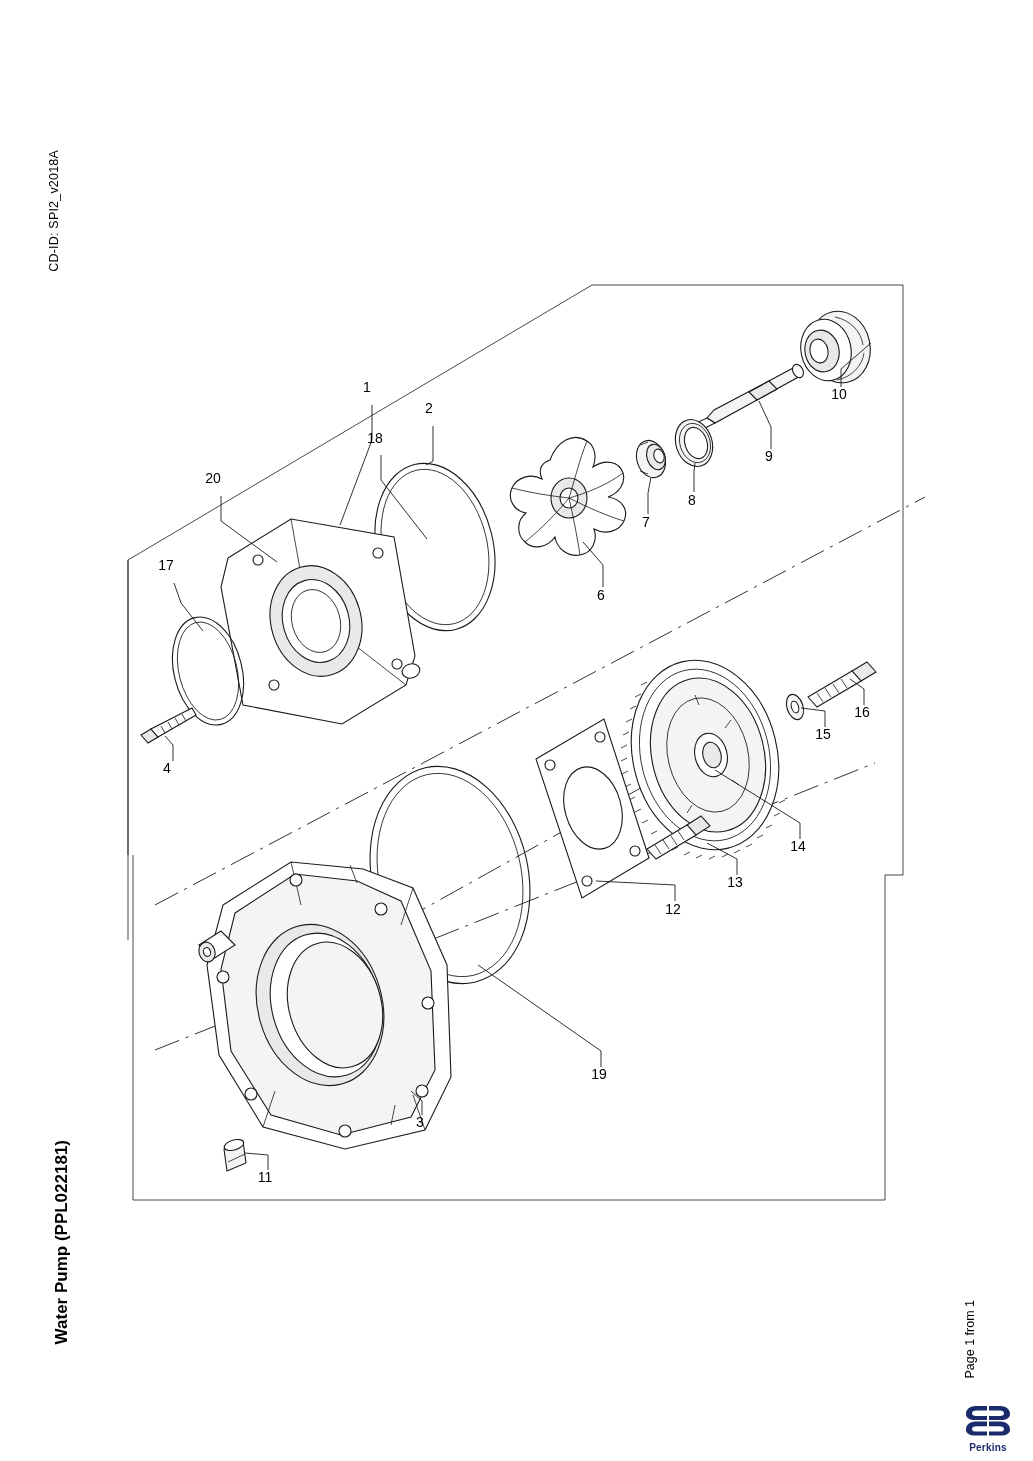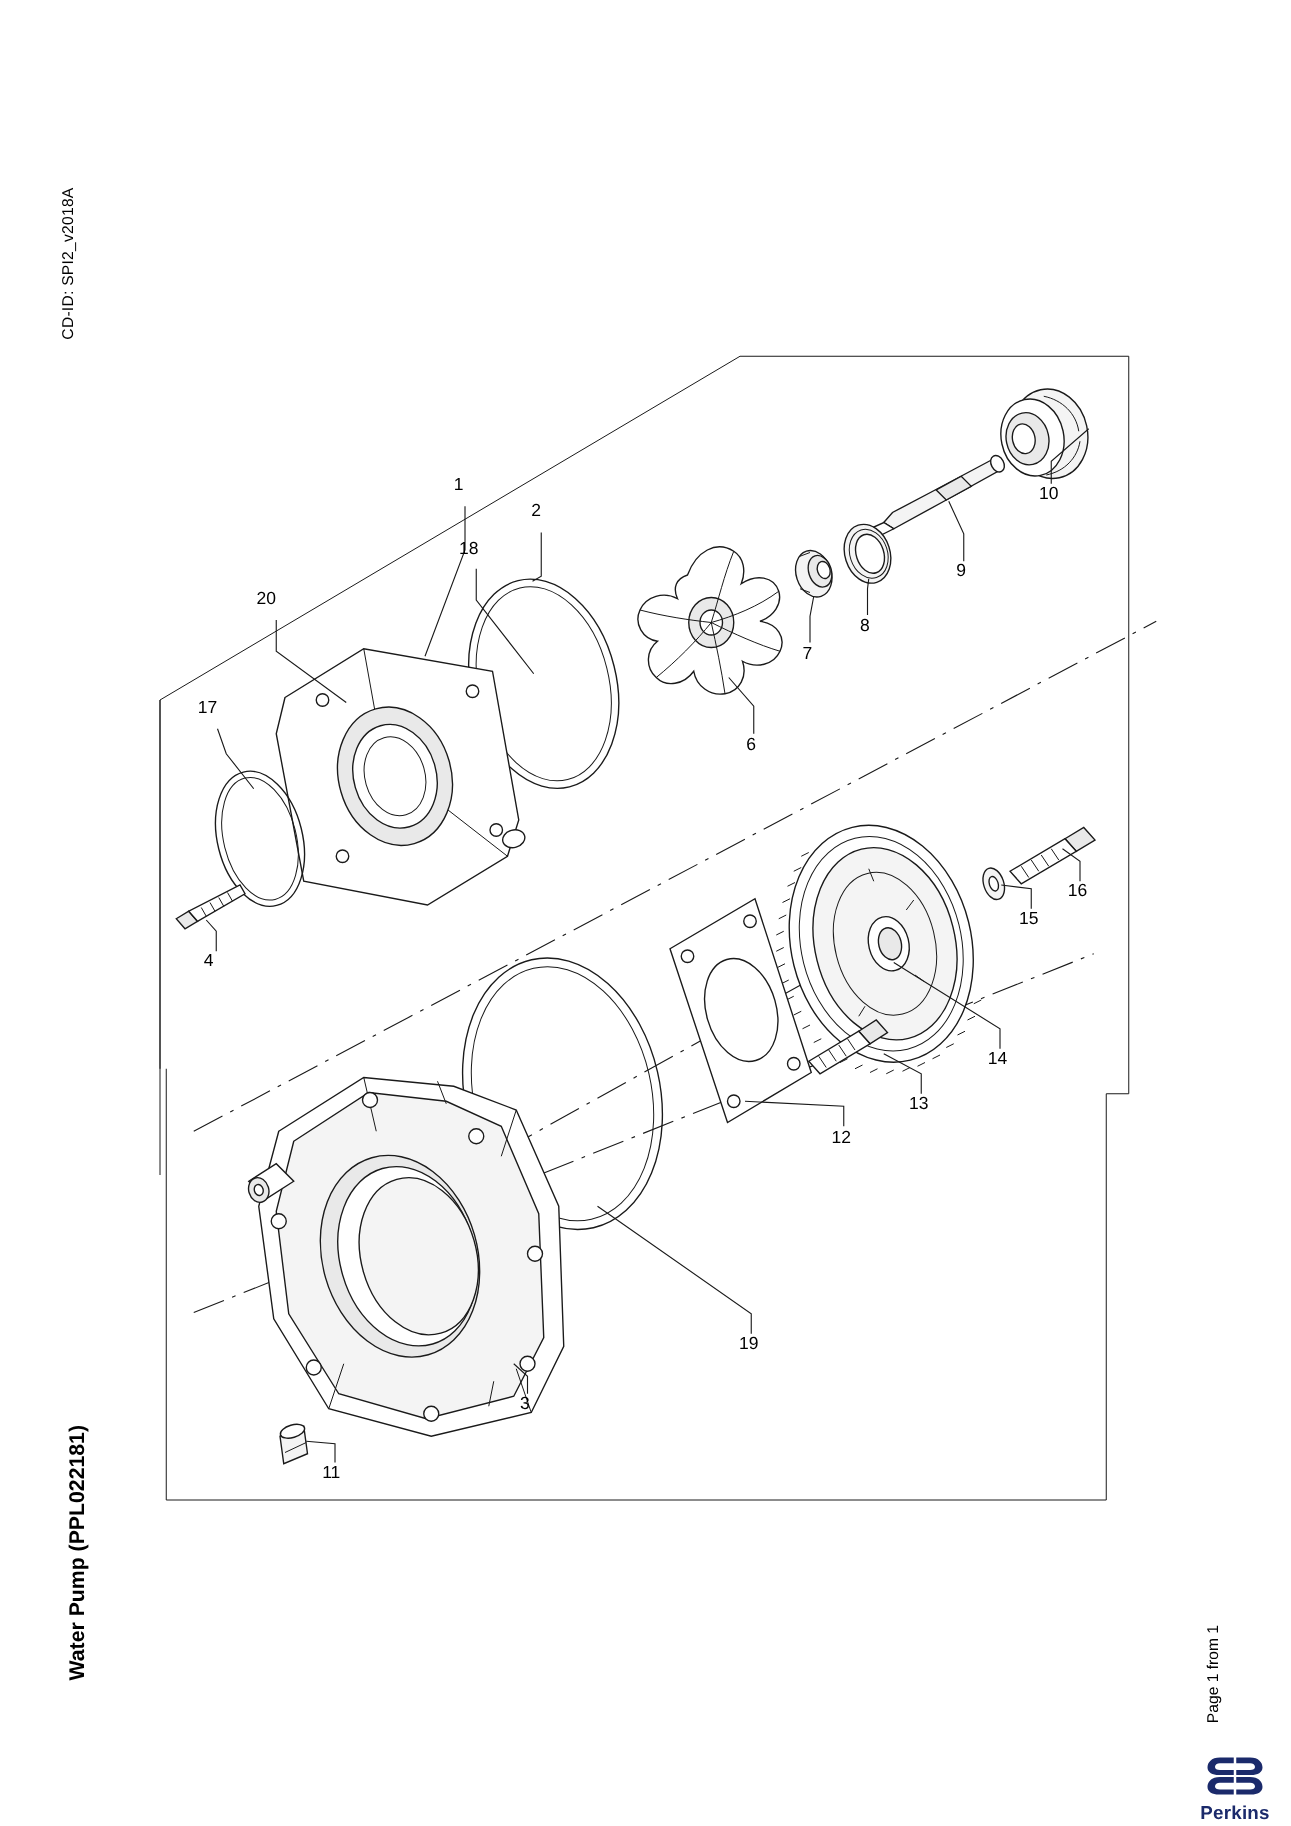--- a/index.html
+++ b/index.html
@@ -57,21 +57,21 @@
     width: 56px;
     height: 46px;
     text-align: center;
   }
   .logo .mark {
     display: block;
     margin: 0 auto;
   }
   .logo .word {
     display: block;
-    font-size: 15px;
+    font-size: 10px;
     font-weight: bold;
     color: #1b2a6b;
     letter-spacing: 0.2px;
     margin-top: 6px;
   }
   
   .drawing {
     position: absolute;
     left: 95px;
     top: 265px;

